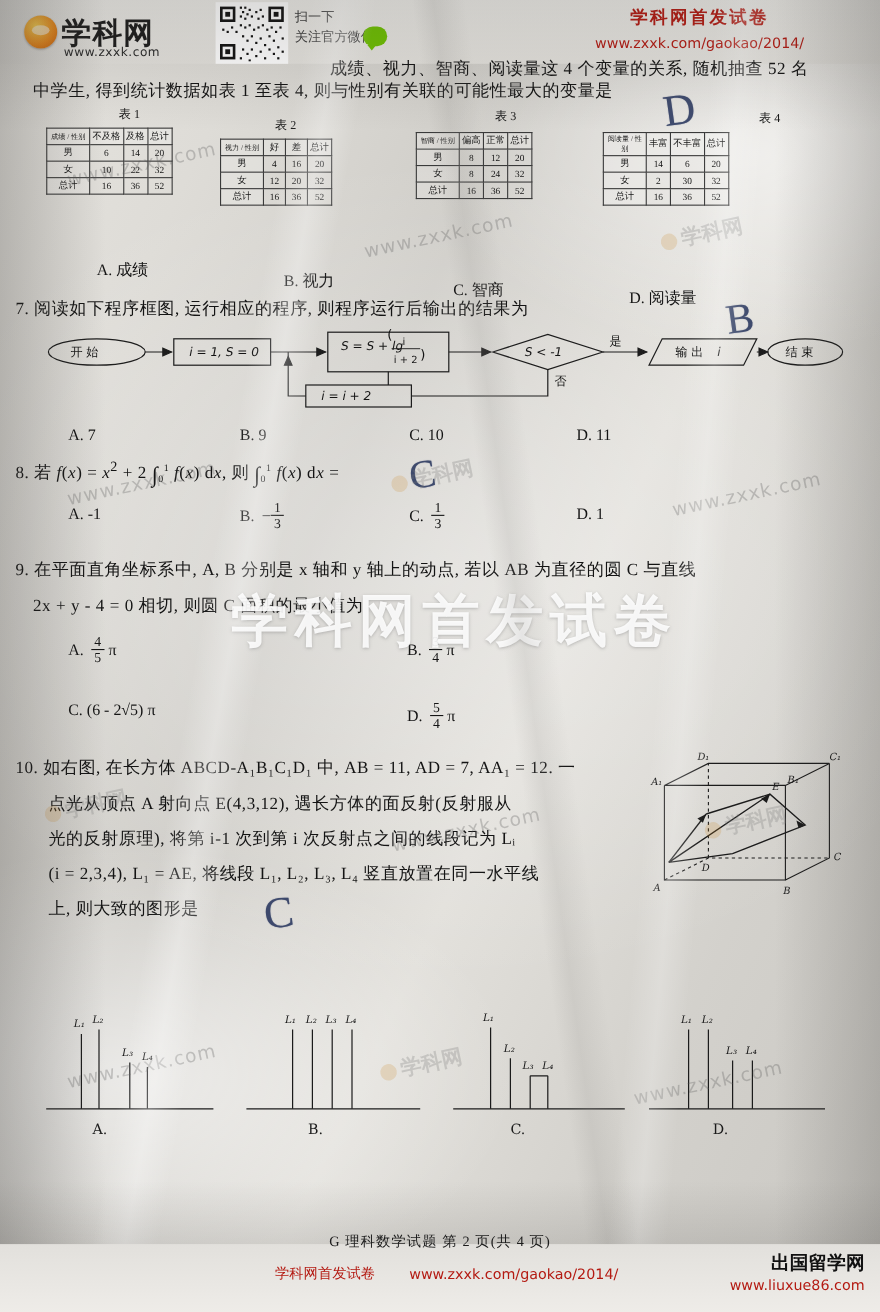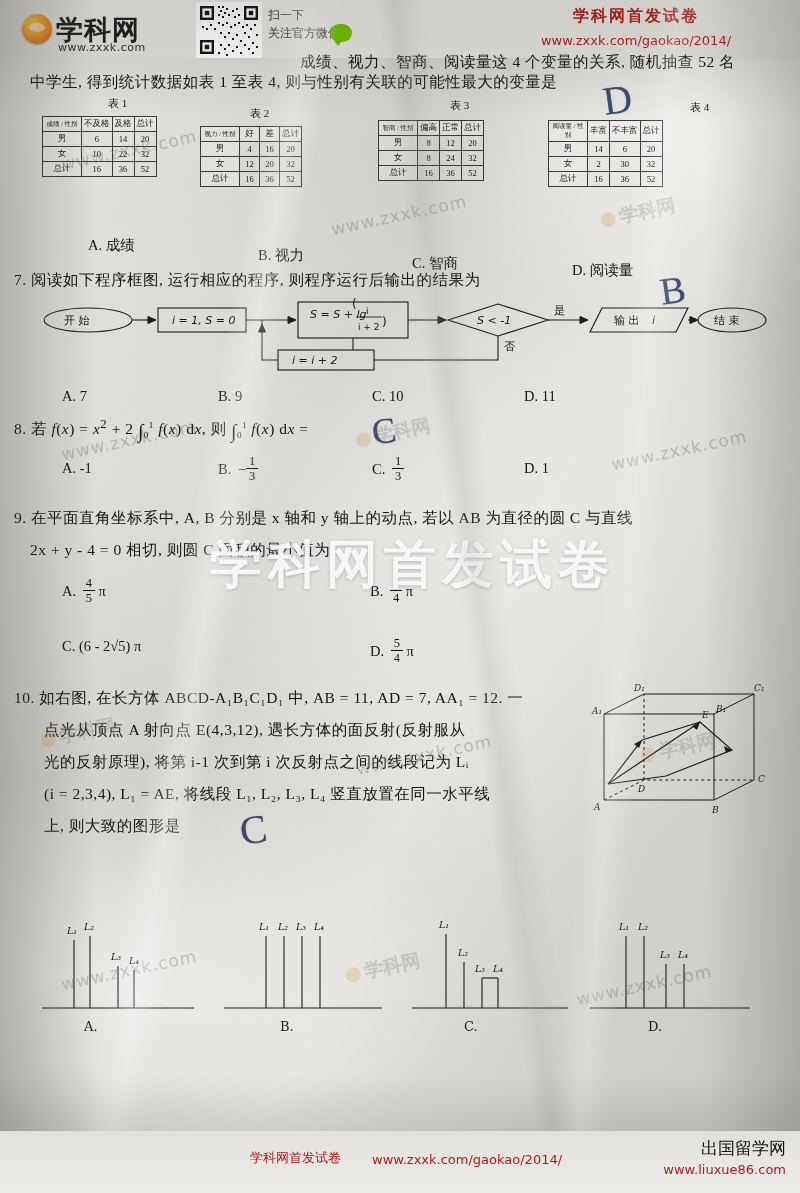--- a/index.html
+++ b/index.html
@@ -94,21 +94,21 @@
     position:absolute;left:250px;bottom:26px;font-size:13px;color:#b41a12;
     font-family:"DejaVu Sans",sans-serif;
   }
   .foot-url{
     position:absolute;left:372px;bottom:26px;font-size:13px;color:#b41a12;
     font-family:"DejaVu Sans",sans-serif;
   }
   .foot-brand{
     position:absolute;right:14px;bottom:16px;text-align:right;
   }
-  .foot-brand .b1{font-size:17px;color:#111;font-weight:normal;font-family:"DejaVu Sans",sans-serif;}
+  .foot-brand .b1{font-size:17px;color:#111;font-weight:bold;font-family:"DejaVu Sans",sans-serif;}
   .foot-brand .b2{font-size:13px;color:#b41a12;font-family:"DejaVu Sans",sans-serif;margin-top:2px;}
 
   
   .body{position:absolute;left:0;top:58px;width:800px;height:1060px;}
   .line{position:absolute;font-size:15.5px;color:#141414;white-space:nowrap;letter-spacing:.5px;}
   .opt{position:absolute;font-size:14.5px;color:#141414;}
   .frac{display:inline-block;text-align:center;vertical-align:-0.55em;font-size:12.5px;line-height:1.15;}
   .frac .n{display:block;border-bottom:1px solid #141414;padding:0 3px;}
   .frac .d{display:block;padding:0 3px;}
   .it{font-style:italic;}
@@ -589,20 +589,21 @@
       <div class="wmlogo" style="left: 355px; top: 420px;"><span class="dot"></span>学科网</div>
       <div class="wmlogo" style="left: 40px; top: 720px;"><span class="dot"></span>学科网</div>
       <div class="wmlogo" style="left: 640px; top: 735px;"><span class="dot"></span>学科网</div>
       <div class="wmlogo" style="left: 345px; top: 955px;"><span class="dot"></span>学科网</div>
     </div>
 
   <div class="creases"></div>
   <div id="vignette"></div>
 
   <div class="footband"></div>
+  <div class="pagefoot">G 理科数学试题 第 2 页(共 4 页)</div>
   <div class="foot-left">学科网首发试卷</div>
   <div class="foot-url">www.zxxk.com/gaokao/2014/</div>
   <div class="foot-brand">
     <div class="b1">出国留学网</div>
     <div class="b2">www.liuxue86.com</div>
   </div>
 
 </div>
 
 </body></html>

